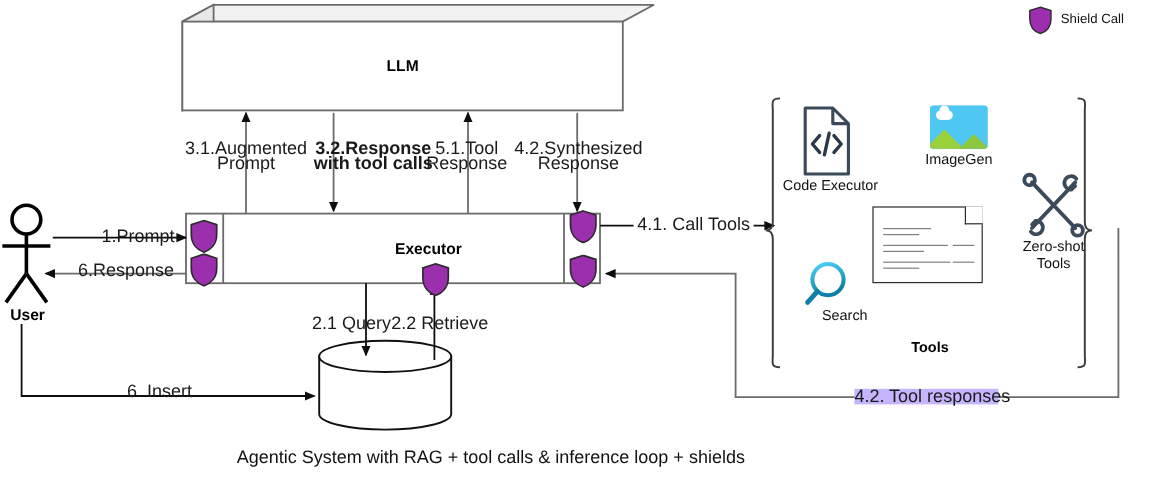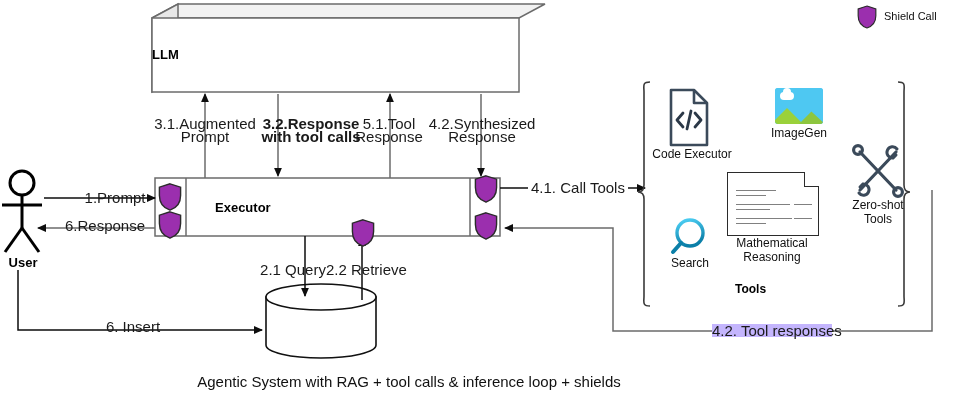--- a/index.html
+++ b/index.html
@@ -2,21 +2,21 @@
 <html><head>
 <meta charset="utf-8">
 <style>
   html,body{margin:0;padding:0;background:#ffffff;}
   body{width:970px;height:411px;position:relative;overflow:hidden;
        font-family:"Liberation Sans", sans-serif;color:#000;}
   .stage{position:absolute;left:0;top:0;width:970px;height:411px;}
   svg.layer{position:absolute;left:0;top:0;width:970px;height:411px;overflow:visible;}
   .lbl{position:absolute;font-size:15px;line-height:13px;color:#1a1a1a;
        text-align:center;white-space:pre;}
-  .node-title{position:absolute;font-weight:bold;font-size:13px;}
+  .node-title{position:absolute;font-weight:bold;font-size:13px;text-align:center;}
   .tool-cap{position:absolute;font-size:12px;line-height:14px;text-align:center;color:#111;}
   .caption{position:absolute;left:0;top:373px;width:818px;text-align:center;
            font-size:15px;color:#111;}
   .legend-txt{position:absolute;font-size:11px;color:#111;}
   .imggen{position:absolute;border-radius:3px;overflow:hidden;background:#4ec3f0;}
   .imggen .sky{position:absolute;left:0;top:0;right:0;bottom:0;background:#4ec8f2;}
   .imggen .hill1{position:absolute;left:-6px;bottom:-2px;width:36px;height:22px;
                  background:#9ad13a;transform:rotate(0deg);
                  clip-path:polygon(0% 100%,50% 18%,100% 100%);}
   .imggen .hill2{position:absolute;right:-4px;bottom:-2px;width:30px;height:16px;
@@ -167,23 +167,21 @@
     <div class="mathline" style="left:8px;top:31px;width:54px;"></div>
     <div class="mathline" style="left:66px;top:31px;width:18px;"></div>
     <div class="mathline" style="left:8px;top:36px;width:34px;"></div>
     <div class="mathline" style="left:8px;top:45px;width:56px;"></div>
     <div class="mathline" style="left:66px;top:45px;width:18px;"></div>
     <div class="mathline" style="left:8px;top:50px;width:30px;"></div>
   </div>
 
   <div class="tool-cap" style="left:646px;top:147px;width:92px;">Code Executor</div>
   <div class="tool-cap" style="left:757px;top:126px;width:84px;">ImageGen</div>
-  <div class="tool-cap" style="left:657px;top:256px;width:66px;">Search</div>
-  <div class="tool-cap" style="left:722px;top:236px;width:100px;white-space:pre-line;">Mathematical
-Reasoning</div>
+  <div class="tool-cap" style="left:657px;top:256px;width:66px;text-align:right;">Search</div>
   <div class="tool-cap" style="left:838px;top:198px;width:80px;white-space:pre-line;">Zero-shot
 Tools</div>
 
   <div class="node-title" style="left:735px;top:282px;width:80px;font-size:12px;">Tools</div>
 
   <div class="legend-txt" style="left:884px;top:10px;">Shield Call</div>
 
   <div class="caption">Agentic System with RAG + tool calls &amp; inference loop + shields</div>
 
 </div>

